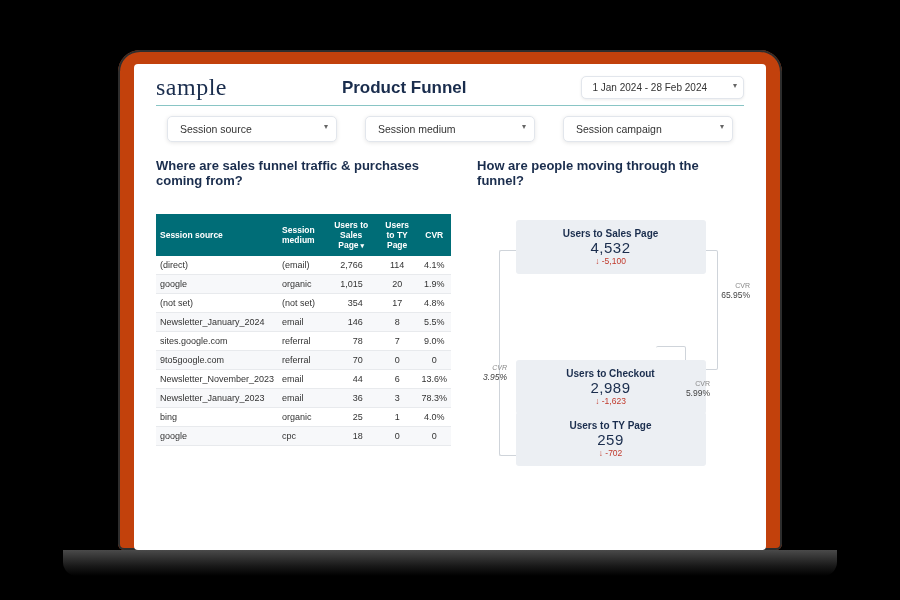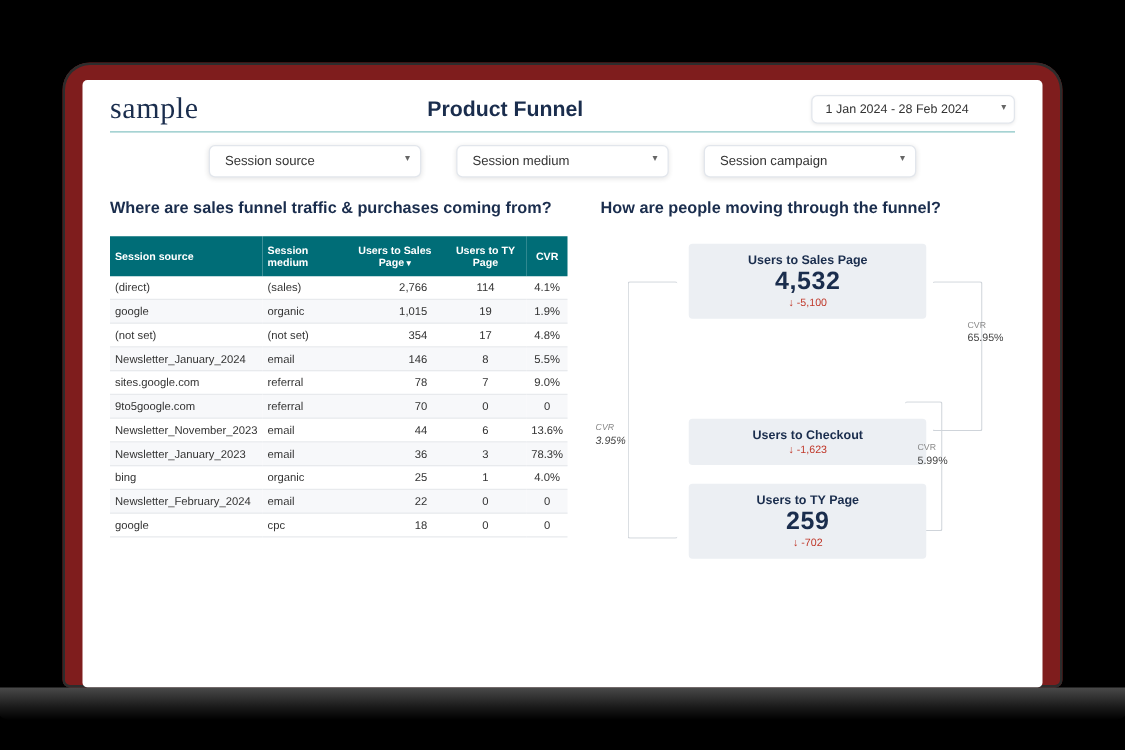--- a/index.html
+++ b/index.html
@@ -5,22 +5,22 @@
   * { box-sizing: border-box; margin: 0; padding: 0; }
   body {
     width: 900px; height: 600px;
     background: #000;
     font-family: -apple-system, "Segoe UI", Arial, sans-serif;
     display: flex; align-items: center; justify-content: center;
     overflow: hidden;
   }
   
   .laptop {
-    width: 800px; height: 500px;
-    background: #7f1d1d;
+    width: 664px; height: 500px;
+    background: #c2410c;
     border-radius: 22px 22px 6px 6px;
     padding: 14px 16px 0 16px;
     position: relative;
     box-shadow: inset 0 0 0 2px #2d2d2d, 0 6px 20px rgba(0,0,0,.6);
   }
   .laptop::after {
     content:"";
     position:absolute; left:-55px; right:-55px; bottom:-26px; height:26px;
     background: linear-gradient(#4a4a4a,#1a1a1a 60%,#000);
     border-radius: 0 0 14px 14px;
@@ -52,47 +52,47 @@
     border:1px solid #e2e6ec; border-radius:5px;
     padding:6px 22px 6px 12px;
     box-shadow:0 1px 4px rgba(0,0,0,.1);
     position:relative; cursor:pointer;
   }
   .filter::after { content:"▾"; position:absolute; right:8px; top:5px; font-size:8px; color:#666; }
   
   .main { display:flex; gap:26px; }
   .left { flex:1.05; }
   .right { flex:.95; }
-  .section-title { font-size:13px; font-weight:700; color:#1a2d4d; margin-bottom:16px; }
+  .section-title { font-size:13px; font-weight:700; color:#1a2d4d; margin-bottom:26px; }
   
   table { width:100%; border-collapse:collapse; font-size:9px; }
   thead th {
     background:#006d77; color:#fff; font-weight:600;
     padding:6px 4px; text-align:left; font-size:8.5px;
   }
   thead th.num { text-align:center; }
   thead th.sorted::after { content:" ▾"; font-size:7px; }
   tbody td { padding:4px 4px; border-bottom:1px solid #e8eaed; color:#333; }
   tbody td.num { text-align:right; padding-right:14px; }
   tbody td.num.center { text-align:center; padding-right:4px; }
   tbody tr:nth-child(even) td { background:#f7f8fa; }
   
   .funnel-wrap { position:relative; height:300px; }
   .stage {
     width:190px; background:#eceff3; border-radius:3px;
     padding:8px 6px; text-align:center; position:absolute; left:50%; transform:translateX(-50%);
   }
   .stage .lbl { font-size:10px; color:#1a2d4d; font-weight:600; }
-  .stage .val { font-size:20px; color:#1a2d4d; font-weight:700; letter-spacing:.5px; }
+  .stage .val { font-size:15px; color:#1a2d4d; font-weight:400; letter-spacing:.5px; }
   .stage .delta { font-size:8.5px; color:#c0392b; }
   .stage .delta::before { content:"↓ "; }
   .s1 { top:6px; }
   .s2 { top:102px;margin-top:44px; }
   .s3 { top:198px; }
-  .cvr-lbl { position:absolute; font-size:8.5px; color:#444; text-align:left; }
+  .cvr-lbl { position:absolute; font-size:8.5px; color:#444; text-align:right; }
   .cvr-big { right:-6px; top:68px; width:44px; }
   .cvr-left { left:-4px; top:150px; width:34px;font-style:italic; }
   .cvr-mid { right:34px; top:166px; width:44px; }
   .cvr-lbl .t { display:block; font-size:7px; color:#888; margin-bottom:1px; }
   
   .bracket { position:absolute; border:1px solid #cfd4da; border-radius:2px; }
   .br-r { right:26px; top:36px; width:40px; height:120px; border-left:none; }
   .br-l { left:22px;  top:36px; width:40px; height:206px; border-right:none; }
   .br-rs{ right:58px; top:132px; width:30px; height:104px; border-left:none; }
 </style>
@@ -125,30 +125,30 @@
               <th>Session source</th>
               <th>Session medium</th>
               <th class="num sorted">Users to Sales Page</th>
               <th class="num">Users to TY Page</th>
               <th class="num">CVR</th>
             </tr>
           </thead>
           <tbody id="tbody">
               <tr>
                 <td>(direct)</td>
-                <td>(sales)</td>
+                <td>(email)</td>
                 <td class="num">2,766</td>
                 <td class="num center">114</td>
                 <td class="num center">4.1%</td>
               </tr>
               <tr>
                 <td>google</td>
                 <td>organic</td>
                 <td class="num">1,015</td>
-                <td class="num center">19</td>
+                <td class="num center">20</td>
                 <td class="num center">1.9%</td>
               </tr>
               <tr>
                 <td>(not set)</td>
                 <td>(not set)</td>
                 <td class="num">354</td>
                 <td class="num center">17</td>
                 <td class="num center">4.8%</td>
               </tr>
               <tr>
@@ -185,27 +185,20 @@
                 <td class="num">36</td>
                 <td class="num center">3</td>
                 <td class="num center">78.3%</td>
               </tr>
               <tr>
                 <td>bing</td>
                 <td>organic</td>
                 <td class="num">25</td>
                 <td class="num center">1</td>
                 <td class="num center">4.0%</td>
-              </tr>
-              <tr>
-                <td>Newsletter_February_2024</td>
-                <td>email</td>
-                <td class="num">22</td>
-                <td class="num center">0</td>
-                <td class="num center">0</td>
               </tr>
               <tr>
                 <td>google</td>
                 <td>cpc</td>
                 <td class="num">18</td>
                 <td class="num center">0</td>
                 <td class="num center">0</td>
               </tr>
             </tbody>
         </table>
@@ -218,20 +211,21 @@
           <div class="bracket br-l"></div>
           <div class="bracket br-rs"></div>
 
           <div class="stage s1">
             <div class="lbl">Users to Sales Page</div>
             <div class="val">4,532</div>
             <div class="delta">-5,100</div>
           </div>
           <div class="stage s2">
             <div class="lbl">Users to Checkout</div>
+            <div class="val">2,989</div>
             <div class="delta">-1,623</div>
           </div>
           <div class="stage s3">
             <div class="lbl">Users to TY Page</div>
             <div class="val">259</div>
             <div class="delta">-702</div>
           </div>
 
           <div class="cvr-lbl cvr-big">
             <span class="t">CVR</span>

